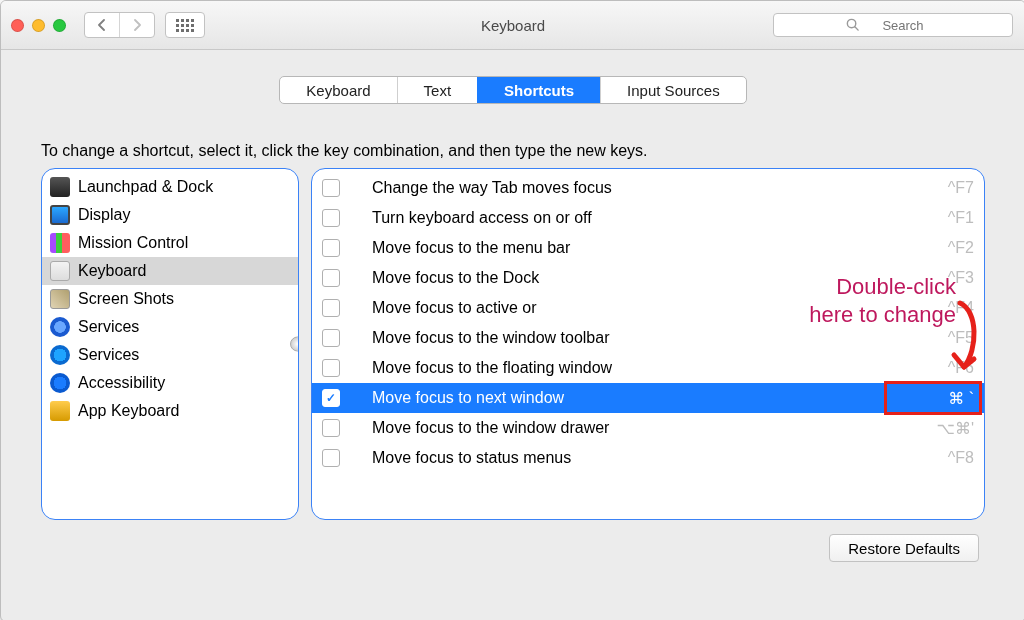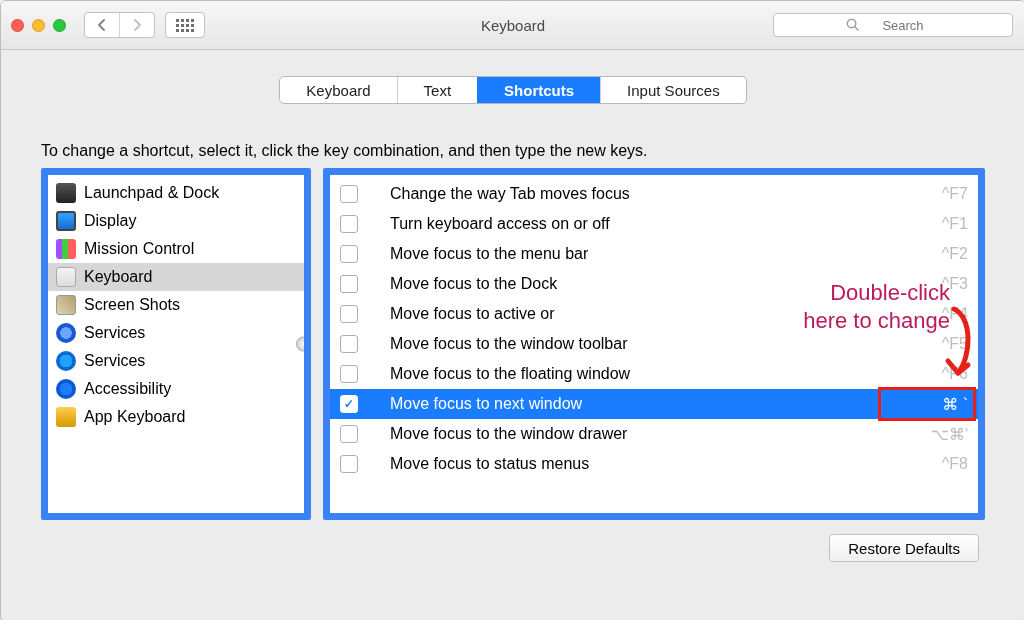--- a/index.html
+++ b/index.html
@@ -153,22 +153,22 @@
     color: #000000;
   }
 
   .lists {
     display: flex;
     gap: 12px;
     height: 352px;
     position: relative;
   }
   .listbox {
-    border: 7px solid #3b82f6;
-    border-radius: 2px;
+    border: 1px solid #3b82f6;
+    border-radius: 14px;
     background: #fff;
     overflow: hidden;
   }
   .sidebar-list {
     width: 256px;
     padding-top: 4px;
     position: relative;
   }
   .sidebar-list .cat-item {
     display: flex;

